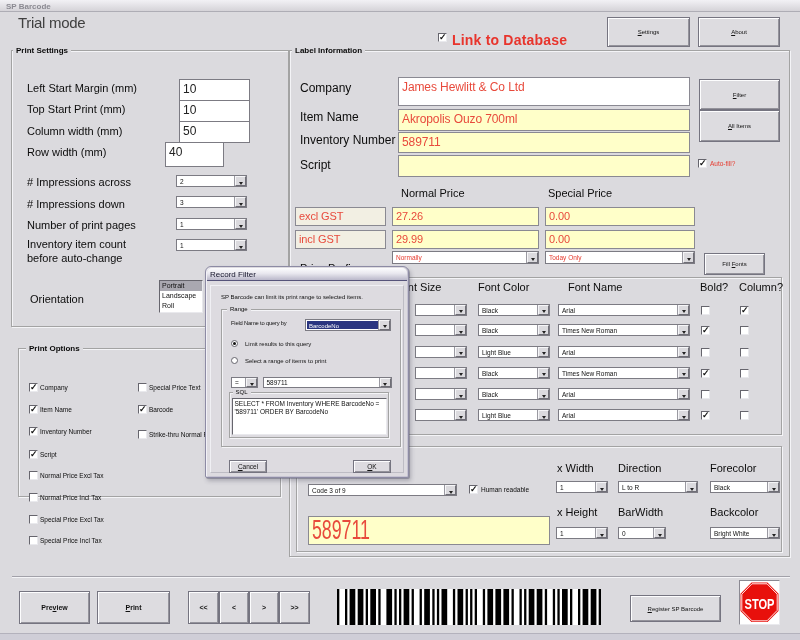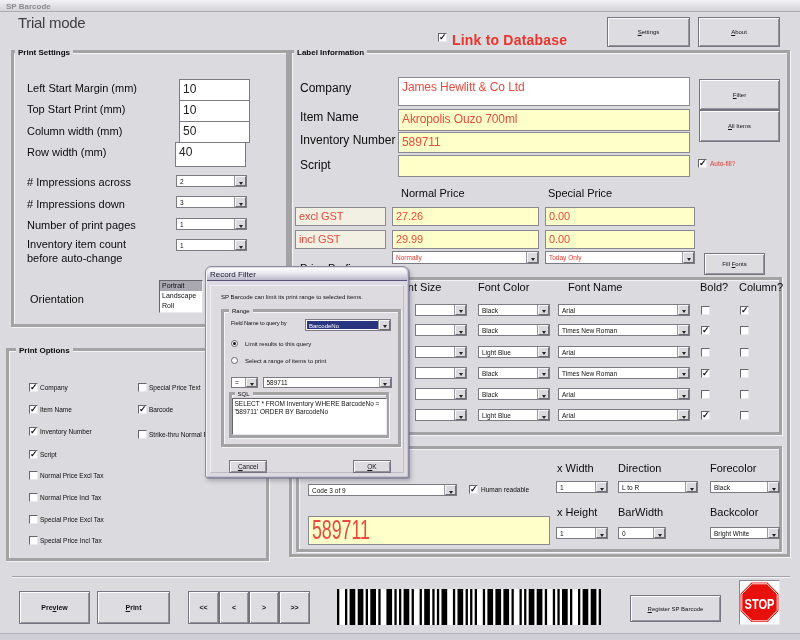--- a/index.html
+++ b/index.html
@@ -1,20 +1,20 @@
 <!DOCTYPE html>
 <html><head><meta charset="utf-8">
 <style>
 html,body{margin:0;padding:0}
 body{width:800px;height:640px;overflow:hidden;background:#dbdade;font-family:"Liberation Sans",sans-serif;position:relative}
 *{box-sizing:border-box}
 .lb{position:absolute;font-size:11px;color:#0c0c0c;white-space:nowrap}
 .sm{font-size:6.5px}
 .btn{position:absolute;background:#dddce0;border:1px solid #757480;box-shadow:inset 1px 1px 0 #fdfdfe,inset -1px -1px 0 #94939b;font-size:6px;color:#111;display:flex;align-items:center;justify-content:center;white-space:nowrap}
-.grp{position:absolute;border:3px solid #a3a3a3;box-shadow:inset 1px 1px 0 #f4f4f7,1px 1px 0 #f4f4f7}
+.grp{position:absolute;border:1px solid #a3a3a3;box-shadow:inset 1px 1px 0 #f4f4f7,1px 1px 0 #f4f4f7}
 .cap{position:absolute;top:-5px;left:8px;background:#dbdade;padding:0 3px;font-weight:bold;font-size:8px;color:#0a0a0a;white-space:nowrap}
 .inp{position:absolute;background:#fff;border:1px solid #7c7b83;color:#222;font-size:12px;padding:2px 0 0 3px}
 .cb{position:absolute;background:#fff;border:1px solid #7c7b83;font-size:6.5px;color:#111;height:12px}
 .cb .v{position:absolute;left:3px;top:2px;white-space:nowrap}
 .cb .a{position:absolute;right:0;top:0;bottom:0;width:11px;background:#dbdade;border:1px solid;border-color:#f6f6f8 #6f6e76 #6f6e76 #f6f6f8;box-shadow:-1px 0 0 #9a99a1}
 .cb .a::after{content:"";position:absolute;left:2.5px;top:4.5px;border:2.5px solid transparent;border-top:3px solid #222}
 .ck{position:absolute;width:9px;height:9px;background:#fff;border:1px solid;border-color:#66656d #e9e9ed #e9e9ed #66656d}
 .ck.c::after{content:"✓";position:absolute;left:0;top:-2px;font-size:9px;font-weight:bold;color:#111}
 .fld{position:absolute;background:#ffffc9;border:1px solid #8a8992;color:#e84a3c;font-size:12px;padding:2px 0 0 3px;white-space:nowrap;letter-spacing:-.1px}
 .red{color:#e63a2e}
@@ -34,38 +34,38 @@
   </div>
 
 <div class="ck c" style="left:438px;top:33px"></div>
 <div style="position:absolute;left:452px;top:32px;font-size:14px;font-weight:bold;color:#e8342c;letter-spacing:.2px">Link to Database</div>
 
 <div style="position:absolute;left:0;top:633px;width:800px;height:7px;background:#cfced7;border-top:1px solid #b3b2bc"></div>
 
 <div class="grp" style="left:11px;top:50px;width:278px;height:277px">
     <span class="cap" style="left:1px">Print Settings</span>
   </div>
-<div class="grp" style="left:6px;top:348px;width:263px;height:213px">
+<div class="grp" style="left:18px;top:348px;width:263px;height:149px">
     <span class="cap" style="left:7px">Print Options</span>
   </div>
 <div class="grp" style="left:289px;top:50px;width:501px;height:507px">
     <span class="cap" style="left:2px">Label Information</span>
   </div>
 <div class="grp" style="left:296px;top:277px;width:486px;height:158px"></div>
 <div class="grp" style="left:296px;top:446px;width:486px;height:106px"></div>
 <div style="position:absolute;left:12px;top:576px;width:778px;height:2px;border-top:1px solid #a2a1a9;border-bottom:1px solid #f4f4f7"></div>
 
 <div class="lb" style="left:27px;top:82px">Left Start Margin (mm)</div>
 <div class="lb" style="left:27px;top:103px">Top Start Print (mm)</div>
 <div class="lb" style="left:27px;top:125px">Column width (mm)</div>
 <div class="lb" style="left:27px;top:146px">Row width (mm)</div>
 <div class="inp" style="left:179px;top:79px;width:71px;height:22px">10</div>
 <div class="inp" style="left:179px;top:100px;width:71px;height:22px">10</div>
 <div class="inp" style="left:179px;top:121px;width:71px;height:22px">50</div>
-<div class="inp" style="left:175px;top:142px;width:71px;height:25px">40</div>
+<div class="inp" style="left:165px;top:142px;width:59px;height:25px">40</div>
 <div class="lb" style="left:27px;top:176px"># Impressions across</div>
 <div class="lb" style="left:27px;top:198px"># Impressions down</div>
 <div class="lb" style="left:27px;top:219px">Number of print pages</div>
 <div class="lb" style="left:27px;top:238px">Inventory item count</div>
 <div class="lb" style="left:27px;top:252px">before auto-change</div>
 <div class="cb" style="left:176px;top:175px;width:71px">
     <span class="v">2</span>
     <span class="a"></span>
   </div>
 <div class="cb" style="left:176px;top:196px;width:71px">

